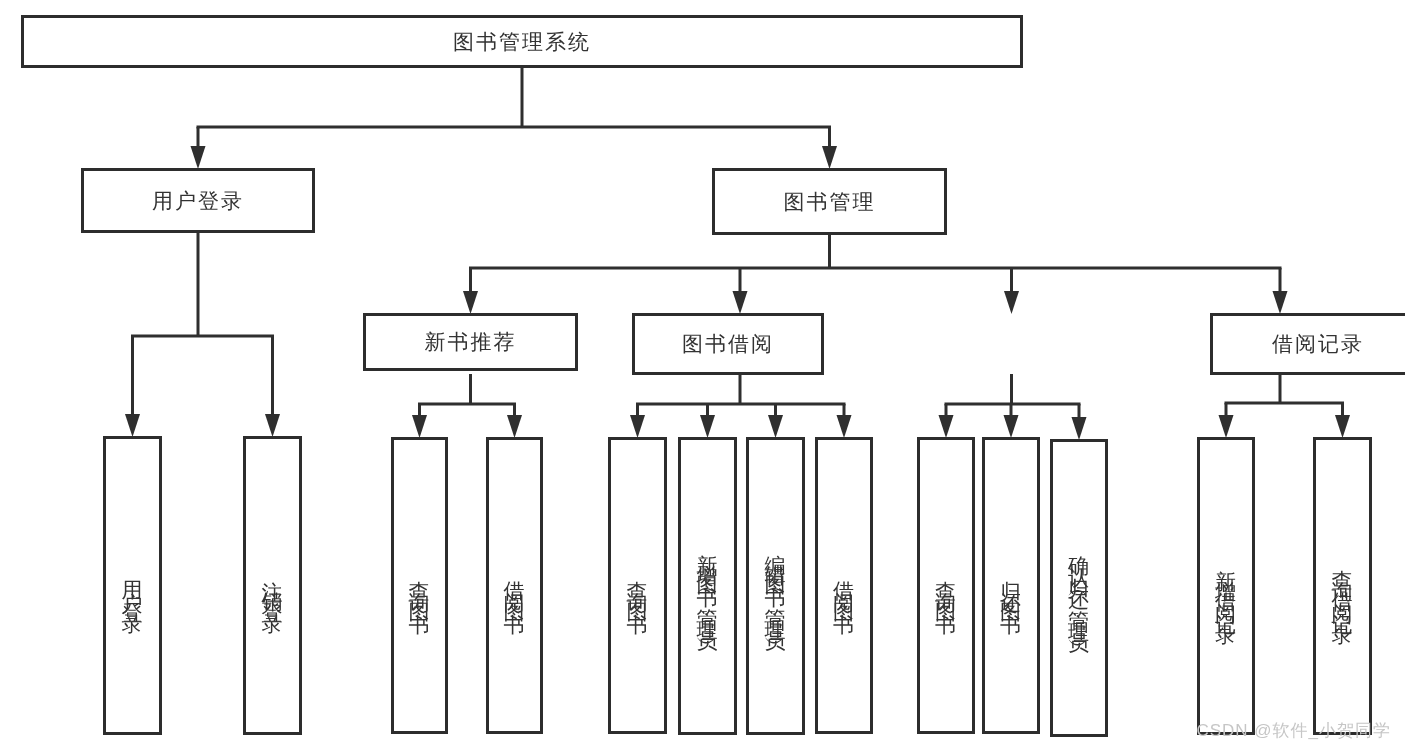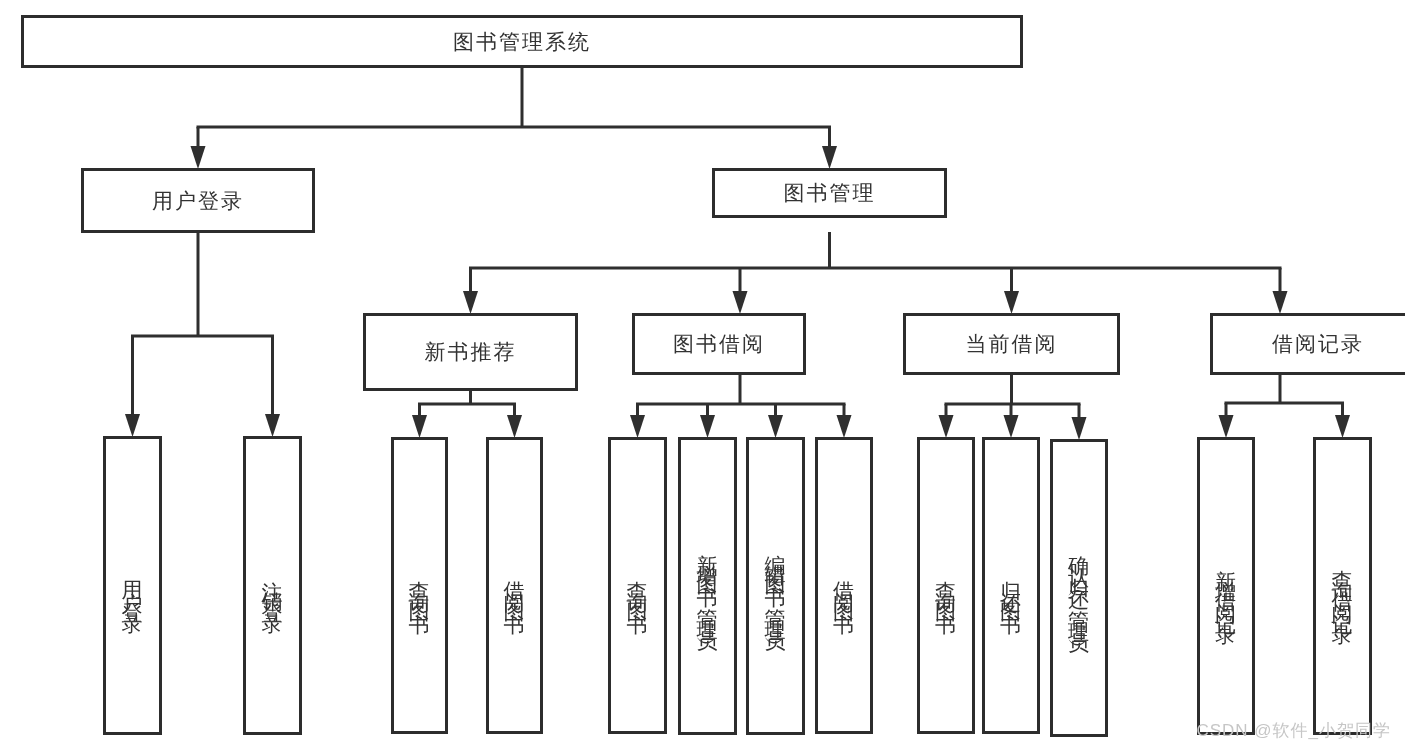--- a/index.html
+++ b/index.html
@@ -117,31 +117,28 @@
       <line x1="1342.5" y1="403" x2="1342.5" y2="421" stroke="#2f2f2f" stroke-width="3"></line>
       <polygon points="1335,415 1350,415 1342.5,438" fill="#2f2f2f"></polygon>
     </svg>
   <div class="watermark">CSDN @软件_小贺同学</div>
 <div class="node horiz" style="left: 21px; top: 15px; width: 1002px; height: 53px;">
       <span class="label">图书管理系统</span>
     </div>
     <div class="node horiz" style="left: 81px; top: 168px; width: 234px; height: 65px;">
       <span class="label">用户登录</span>
     </div>
-    <div class="node horiz" style="left: 712px; top: 168px; width: 235px; height: 50px;">
+    <div class="node horiz" style="left: 712px; top: 168px; width: 235px; height: 67px;">
       <span class="label">图书管理</span>
     </div>
-    <div class="node horiz" style="left: 363px; top: 313px; width: 215px; height: 78px;">
+    <div class="node horiz" style="left: 363px; top: 313px; width: 215px; height: 58px;">
       <span class="label">新书推荐</span>
     </div>
-    <div class="node horiz" style="left: 632px; top: 313px; width: 174px; height: 62px;">
+    <div class="node horiz" style="left: 632px; top: 313px; width: 192px; height: 62px;">
       <span class="label">图书借阅</span>
-    </div>
-    <div class="node horiz" style="left: 903px; top: 313px; width: 217px; height: 62px;">
-      <span class="label">当前借阅</span>
     </div>
     <div class="node horiz" style="left: 1172px; top: 313px; width: 216px; height: 62px; margin-left: 38px;">
       <span class="label">借阅记录</span>
     </div>
     <div class="node vert" style="left: 103px; top: 436px; width: 59px; height: 299px;">
       <span class="label">用户登录</span>
     </div>
     <div class="node vert" style="left: 243px; top: 436px; width: 59px; height: 299px;">
       <span class="label">注销登录</span>
     </div>

